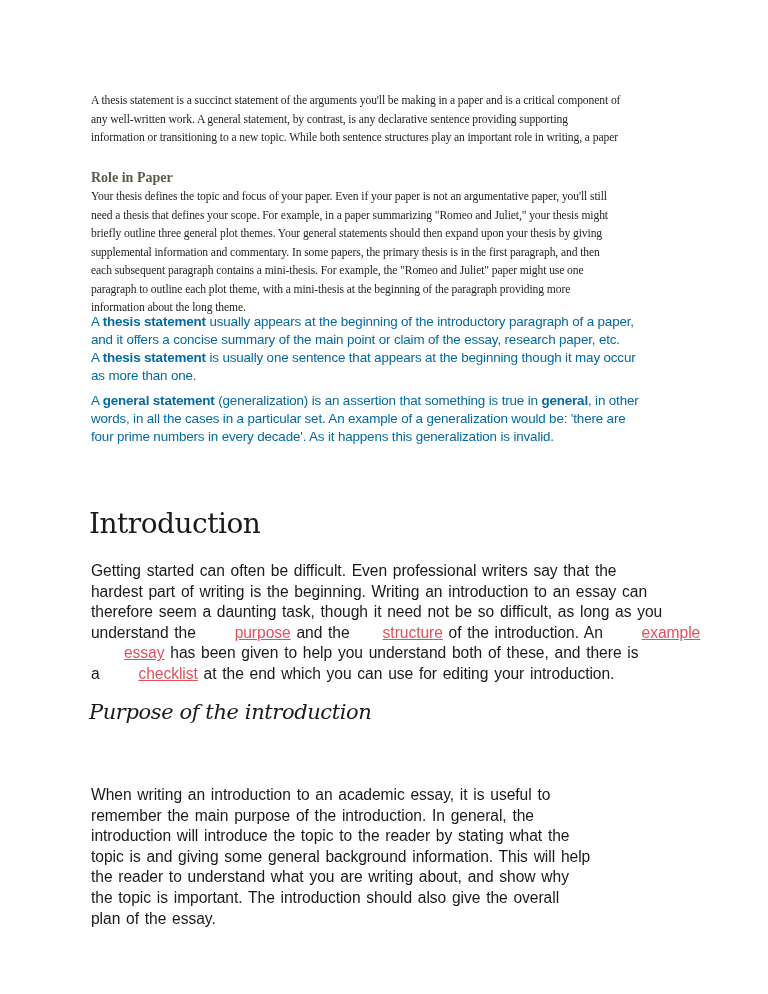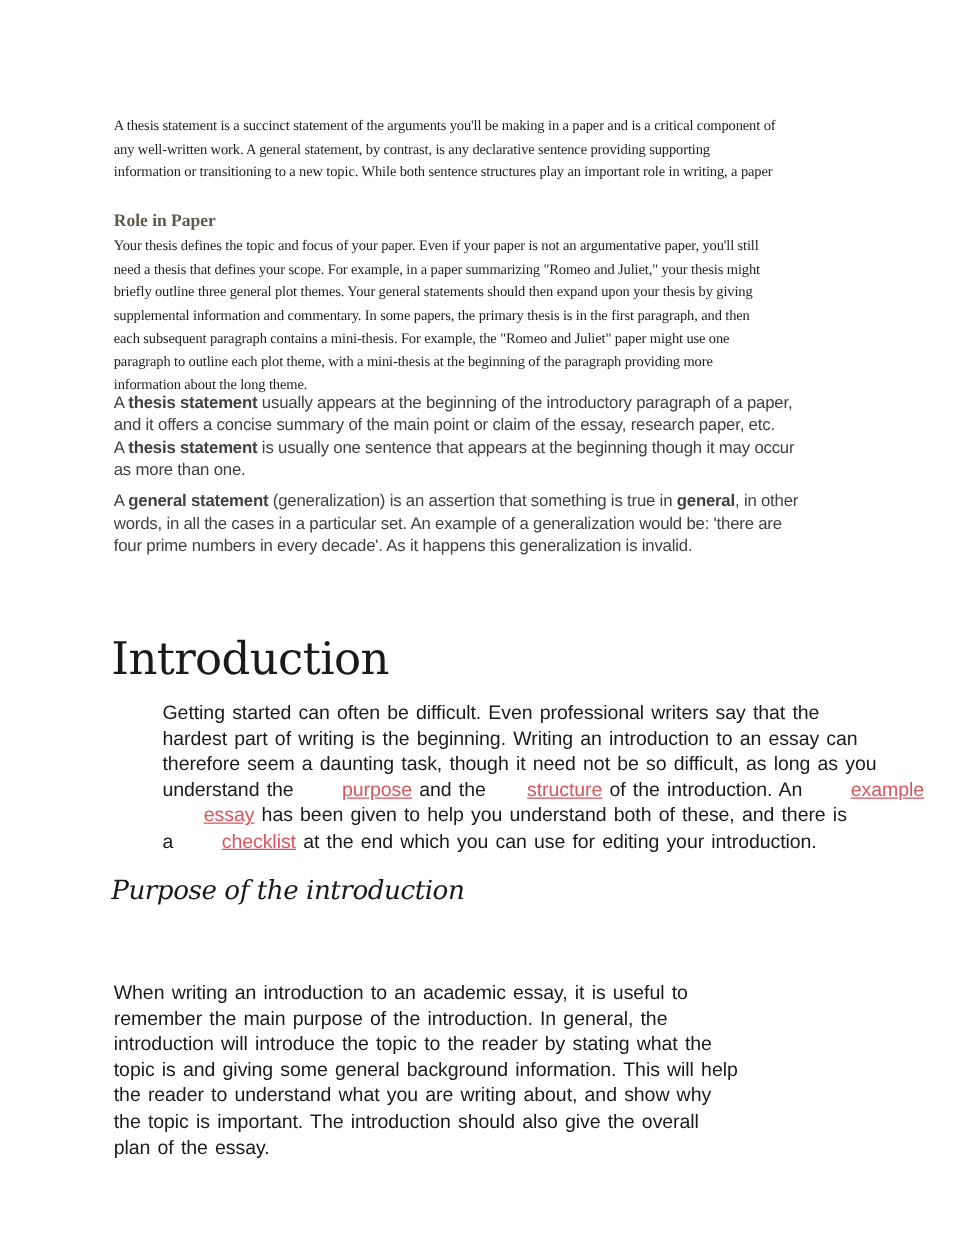--- a/index.html
+++ b/index.html
@@ -16,36 +16,36 @@
     position: absolute; left: 79px; top: 170px;
     font-family: "Liberation Serif", serif; font-weight: bold; font-size: 14px;
     color: #5e5a4a;
     margin-left: 12px;
   }
   .p2 { top: 188px; line-height: 18.5px; }
 
   .sans-med {
     position: absolute; left: 91px; width: 600px;
     font-family: "Liberation Sans", sans-serif; font-size: 13.4px; line-height: 18px;
-    color: #404040; letter-spacing: -0.15px;
+    color: #0369a1; letter-spacing: -0.15px;
   }
   .p3 { top: 313px; }
   .p4 { top: 392px; }
 
   .intro-heading {
     position: absolute; left: 89px; top: 507px;
-    font-family: "DejaVu Serif", serif; font-size: 36px; font-weight: normal;
+    font-family: "DejaVu Serif", serif; font-size: 28px; font-weight: normal;
     color: #1a1a1a; letter-spacing: -0.5px;
   }
   .sans-large {
     position: absolute; left: 91px; width: 620px;
     font-family: "Liberation Sans", sans-serif; font-size: 15.6px; line-height: 20.6px;
     color: #1a1a1a; letter-spacing: -0.05px; word-spacing: 1.5px;
   }
-  .p5 { top: 561px; margin-left: 39px; }
+  .p5 { top: 561px; }
   .p6 { top: 785px; }
   .purpose-heading {
     position: absolute; left: 89px; top: 700px;
     font-family: "DejaVu Serif", serif; font-style: italic; font-size: 21px;
     color: #1a1a1a; letter-spacing: -0.4px; text-align: right;
   }
   .link { color: #e0525a; text-decoration: underline; text-decoration-color: #e0525a; padding-left: 33px; }
   b { font-weight: bold; }
   .line { display: block; white-space: nowrap; }
 </style>

